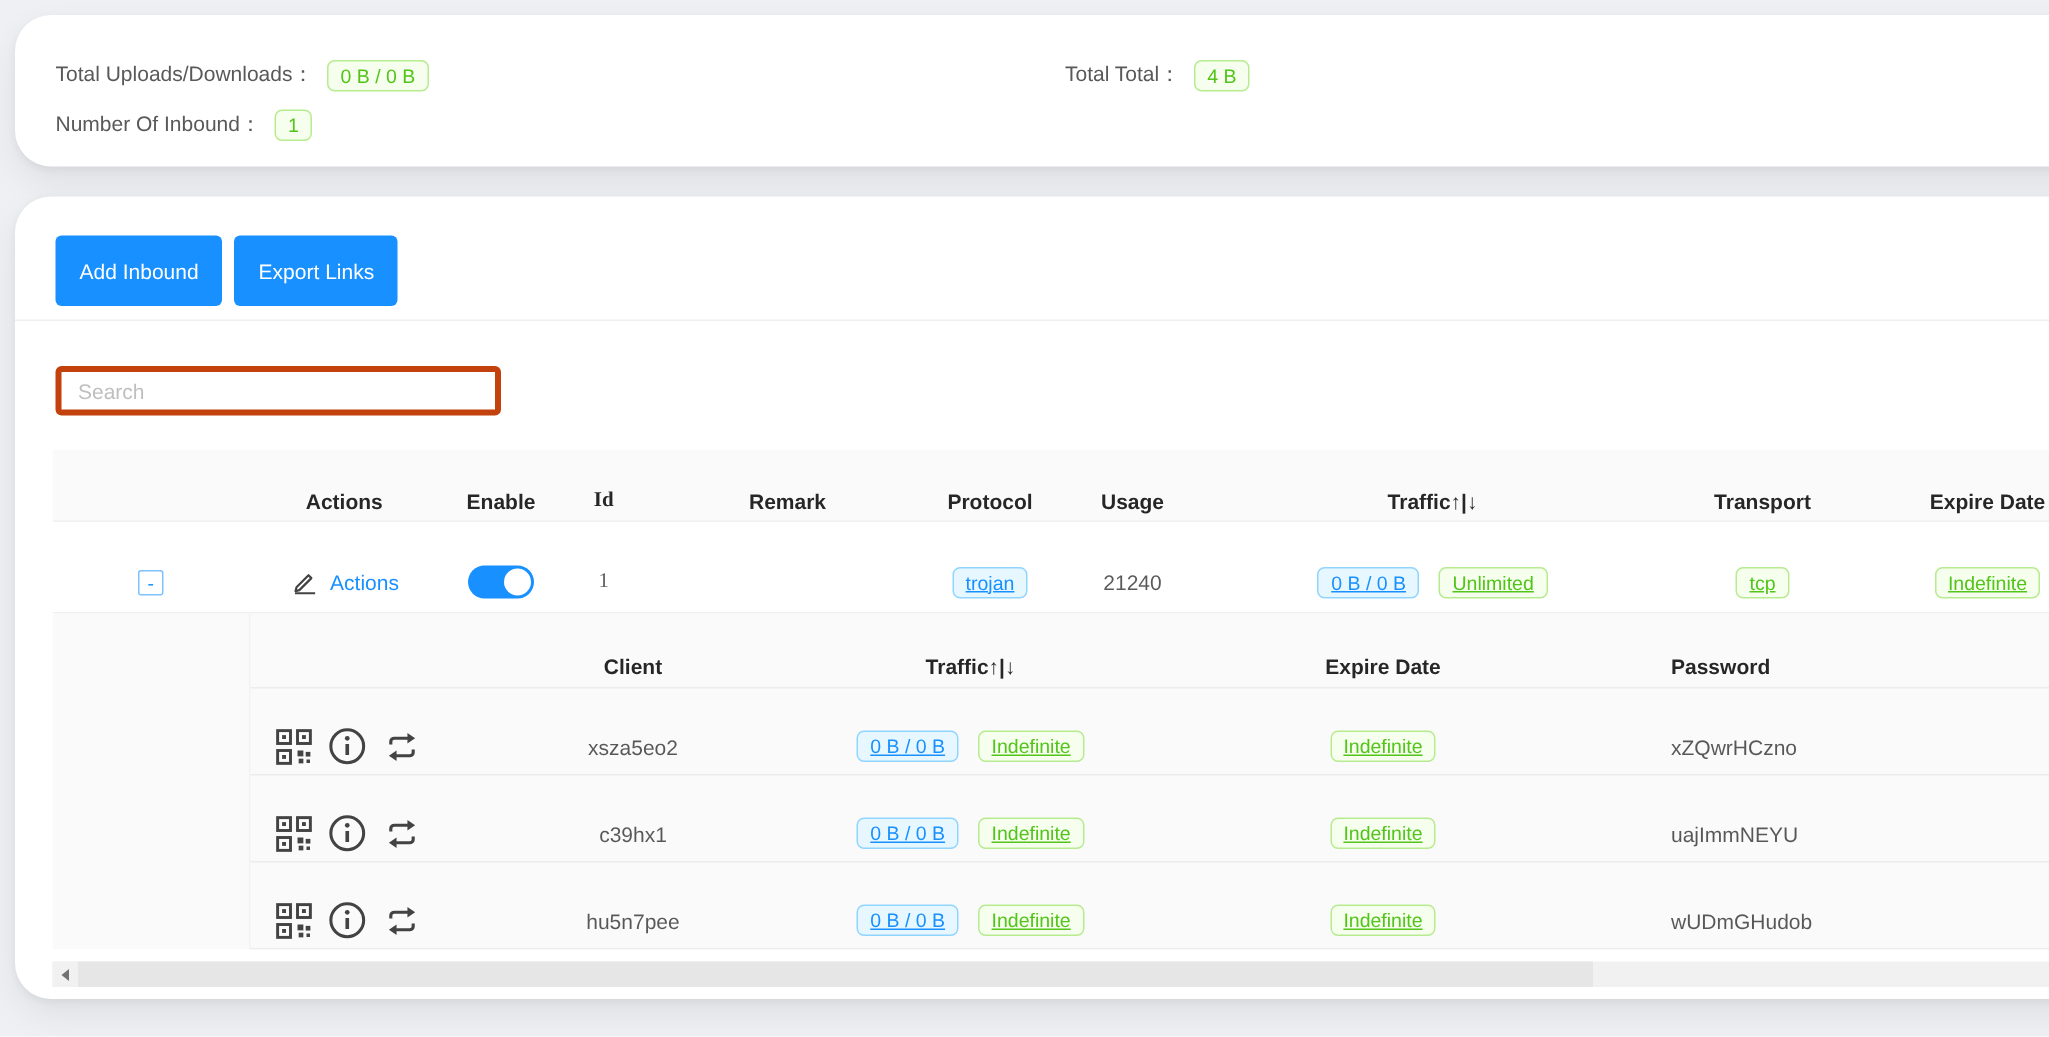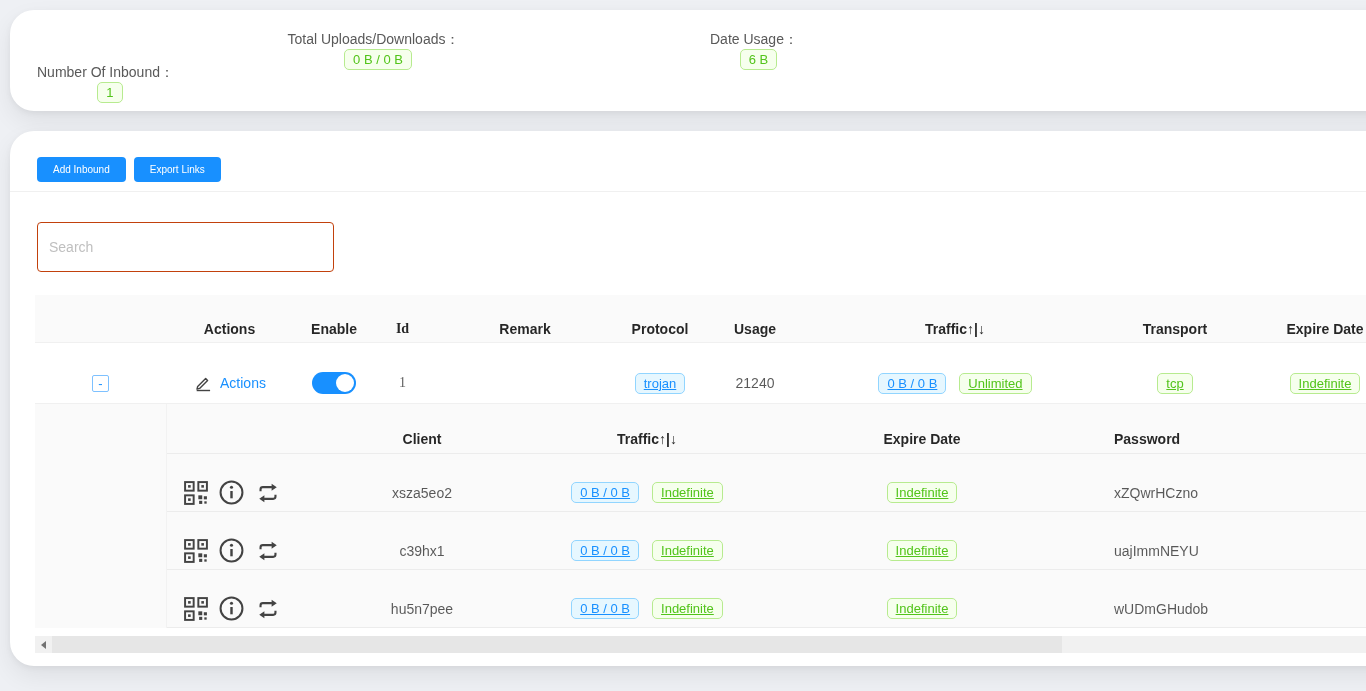--- a/index.html
+++ b/index.html
@@ -10,41 +10,41 @@
     font-family:"Liberation Sans", sans-serif;
     font-size:14px; color:rgba(0,0,0,0.65);
   }
   .card {
     background:#fff; border-radius:24px; margin-left:10px; width:1400px;
     box-shadow:0 2px 6px rgba(0,0,0,0.05), 0 10px 24px rgba(0,0,0,0.07);
   }
   
   .stats-card { margin-top:10px; height:101px; padding:29px 0 0 27px; }
   .stat-row { display:flex; align-items:center; height:22px; margin-bottom:11px; }
-  .stat { display:flex; align-items:center;flex-direction:column; }
+  .stat { display:flex; align-items:center; }
   .stat-first { width:673px; }
   .stat-label { color:#595959; }
   .tag {
     display:inline-flex; align-items:center; height:21px; padding:0 8px;
     border-radius:5px; font-size:13px; border:1px solid transparent;
     margin-left:9px; white-space:nowrap; line-height:1;
   }
   .tag-green { background:#f6ffed; border-color:#b7eb8f; color:#52c41a; }
   .tag-blue  { background:#e6f7ff; border-color:#91d5ff; color:#1890ff; }
   
   .main-card { margin-top:20px; height:535px; padding-top:26px; position:relative; }
   .toolbar { display:flex; gap:8px; padding-left:27px; }
   .btn {
     background:#1890ff; color:#fff; border:none; border-radius:4px;
-    height:25px; padding:0 16px; font-size:10px; font-family:inherit; cursor:pointer;
+    height:47px; padding:0 16px; font-size:14px; font-family:inherit; cursor:pointer;
   }
   .divider { height:1px; background:#f0f0f0; margin-top:9px; }
   .search-wrap { padding:30px 0 0 27px; }
   .search-input {
-    width:297px; height:50px; border:1px solid #c2410c; border-radius:4px;
+    width:297px; height:33px; border:4px solid #c2410c; border-radius:4px;
     padding:0 11px; font-size:14px; font-family:inherit; color:rgba(0,0,0,0.65); outline:none;
   }
   .search-input::placeholder { color:#bfbfbf; }
   
   .table-viewport { margin-left:25px; margin-top:23px; width:1375px; overflow:hidden; }
   .table-inner { width:1700px; }
   .trow { display:flex; align-items:center; }
   .cell { display:flex; align-items:center; justify-content:center; text-align:center;margin-top:20px; }
   .c1{width:131px;} .c2{width:127px;} .c3{width:82px;} .c4{width:55px;font-family:Liberation Serif, serif;}
   .c5{width:190px;} .c6{width:80px;} .c7{width:110px;} .c8{width:290px;}
@@ -100,22 +100,22 @@
 </head>
 <body>
 
 <div class="card stats-card">
   <div class="stat-row">
     <div class="stat stat-first">
       <span class="stat-label">Total Uploads/Downloads：</span>
       <span class="tag tag-green">0 B / 0 B</span>
     </div>
     <div class="stat">
-      <span class="stat-label">Date Usage：</span>
-      <span class="tag tag-green">6 B</span>
+      <span class="stat-label">Total Total：</span>
+      <span class="tag tag-green">4 B</span>
     </div>
   </div>
   <div class="stat-row">
     <div class="stat">
       <span class="stat-label">Number Of Inbound：</span>
       <span class="tag tag-green">1</span>
     </div>
   </div>
 </div>
 

